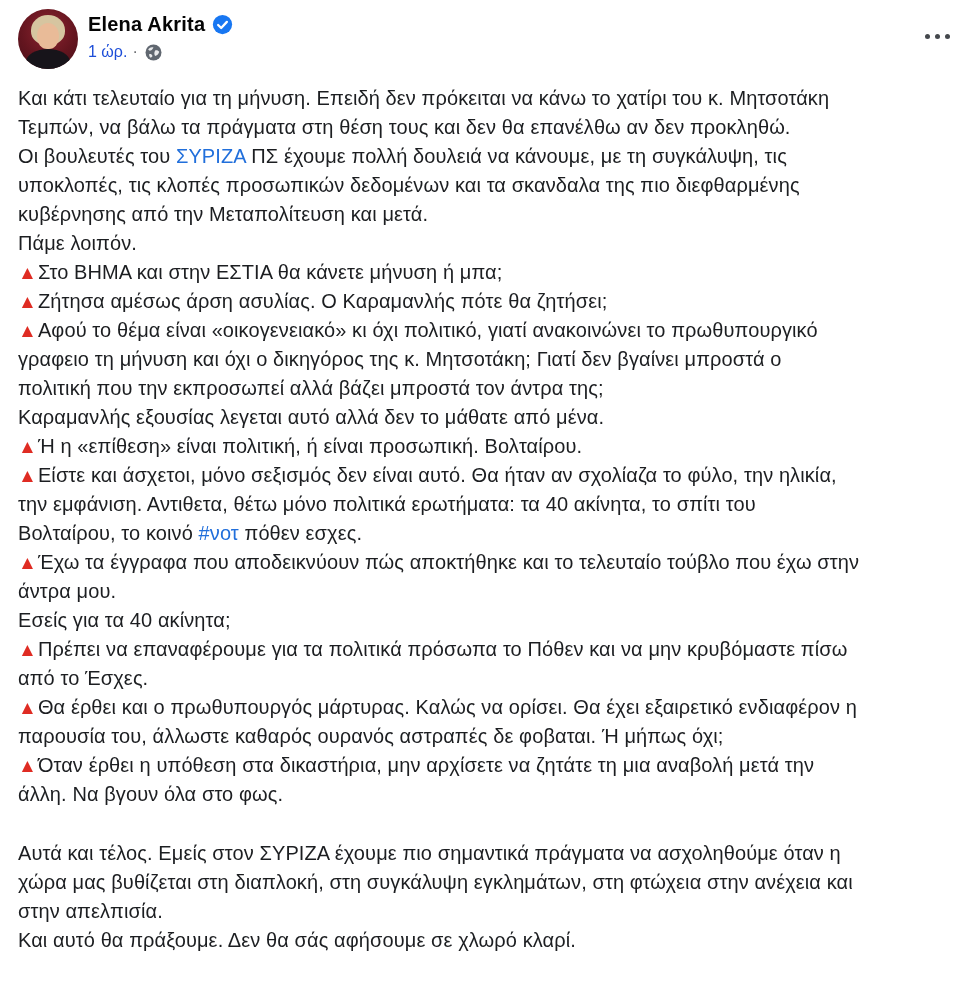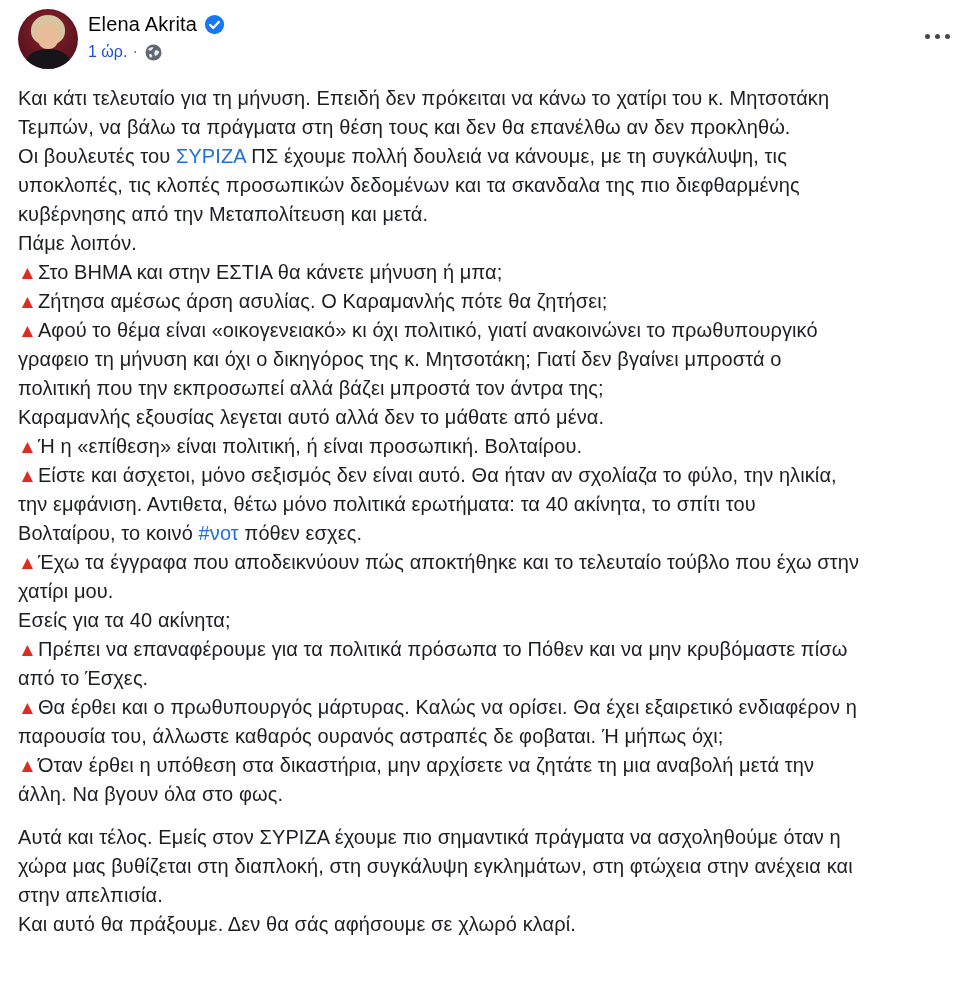--- a/index.html
+++ b/index.html
@@ -42,21 +42,21 @@
   .avatar .torso {
     position: absolute; left: 8px; top: 40px;
     width: 44px; height: 26px;
     background: #17141a;
     border-radius: 50% 50% 0 0;
   }
   .header-text { position: absolute; left: 88px; top: 13px; }
   .name-row { display: flex; align-items: center; gap: 7px; }
   .author-name {
     font-size: 20px;
-    font-weight: 400;
+    font-weight: 700;
     color: #050505;
     text-decoration: none;
     letter-spacing: 0.2px;
   }
   .verified {
     width: 21px; height: 21px; display: inline-block; flex: 0 0 auto;
   }
   .meta-row {
     margin-top: 7px;
     display: flex; align-items: center; gap: 5px;
@@ -87,21 +87,21 @@
   }
   .line .tri {
     color: var(--triangle-red, #df2c23);
     font-size: 19px;
     margin-right: 1px;
   }
   .line a.link {
     color: var(--link-blue, #216fdb);
     text-decoration: none;
   }
-  .para-gap { margin-top: 14px; }
+  .para-gap { margin-top: 30px; }
 </style>
 </head>
 <body>
 
 <div class="post-header">
   <div class="avatar">
     <div class="torso"></div>
     <div class="hair"></div>
     <div class="face"></div>
   </div>
@@ -146,21 +146,21 @@
     <div class="line"><span class="tri">▲</span><span>Ζήτησα αμέσως άρση ασυλίας. Ο Καραμανλής πότε θα ζητήσει;</span></div>
     <div class="line"><span class="tri">▲</span><span>Αφού το θέμα είναι «οικογενειακό» κι όχι πολιτικό, γιατί ανακοινώνει το πρωθυπουργικό</span></div>
     <div class="line"><span>γραφειο τη μήνυση και όχι ο δικηγόρος της κ. Μητσοτάκη; Γιατί δεν βγαίνει μπροστά ο</span></div>
     <div class="line"><span>πολιτική που την εκπροσωπεί αλλά βάζει μπροστά τον άντρα της;</span></div>
     <div class="line"><span>Καραμανλής εξουσίας λεγεται αυτό αλλά δεν το μάθατε από μένα.</span></div>
     <div class="line"><span class="tri">▲</span><span>Ή η «επίθεση» είναι πολιτική, ή είναι προσωπική. Βολταίρου.</span></div>
     <div class="line"><span class="tri">▲</span><span>Είστε και άσχετοι, μόνο σεξισμός δεν είναι αυτό. Θα ήταν αν σχολίαζα το φύλο, την ηλικία,</span></div>
     <div class="line"><span>την εμφάνιση. Αντιθετα, θέτω μόνο πολιτικά ερωτήματα: τα 40 ακίνητα, το σπίτι του</span></div>
     <div class="line"><span>Βολταίρου, το κοινό </span><a class="link" href="#">#νοτ</a><span> πόθεν εσχες.</span></div>
     <div class="line"><span class="tri">▲</span><span>Έχω τα έγγραφα που αποδεικνύουν πώς αποκτήθηκε και το τελευταίο τούβλο που έχω στην</span></div>
-    <div class="line"><span>χατίρι μου.</span></div>
+    <div class="line"><span>άντρα μου.</span></div>
     <div class="line"><span>Εσείς για τα 40 ακίνητα;</span></div>
     <div class="line"><span class="tri">▲</span><span>Πρέπει να επαναφέρουμε για τα πολιτικά πρόσωπα το Πόθεν και να μην κρυβόμαστε πίσω</span></div>
     <div class="line"><span>από το Έσχες.</span></div>
     <div class="line"><span class="tri">▲</span><span>Θα έρθει και ο πρωθυπουργός μάρτυρας. Καλώς να ορίσει. Θα έχει εξαιρετικό ενδιαφέρον η</span></div>
     <div class="line"><span>παρουσία του, άλλωστε καθαρός ουρανός αστραπές δε φοβαται. Ή μήπως όχι;</span></div>
     <div class="line"><span class="tri">▲</span><span>Όταν έρθει η υπόθεση στα δικαστήρια, μην αρχίσετε να ζητάτε τη μια αναβολή μετά την</span></div>
     <div class="line"><span>άλλη. Να βγουν όλα στο φως.</span></div>
     <div class="line para-gap"><span>Αυτά και τέλος. Εμείς στον ΣΥΡΙΖΑ έχουμε πιο σημαντικά πράγματα να ασχοληθούμε όταν η</span></div>
     <div class="line"><span>χώρα μας βυθίζεται στη διαπλοκή, στη συγκάλυψη εγκλημάτων, στη φτώχεια στην ανέχεια και</span></div>
     <div class="line"><span>στην απελπισία.</span></div>

